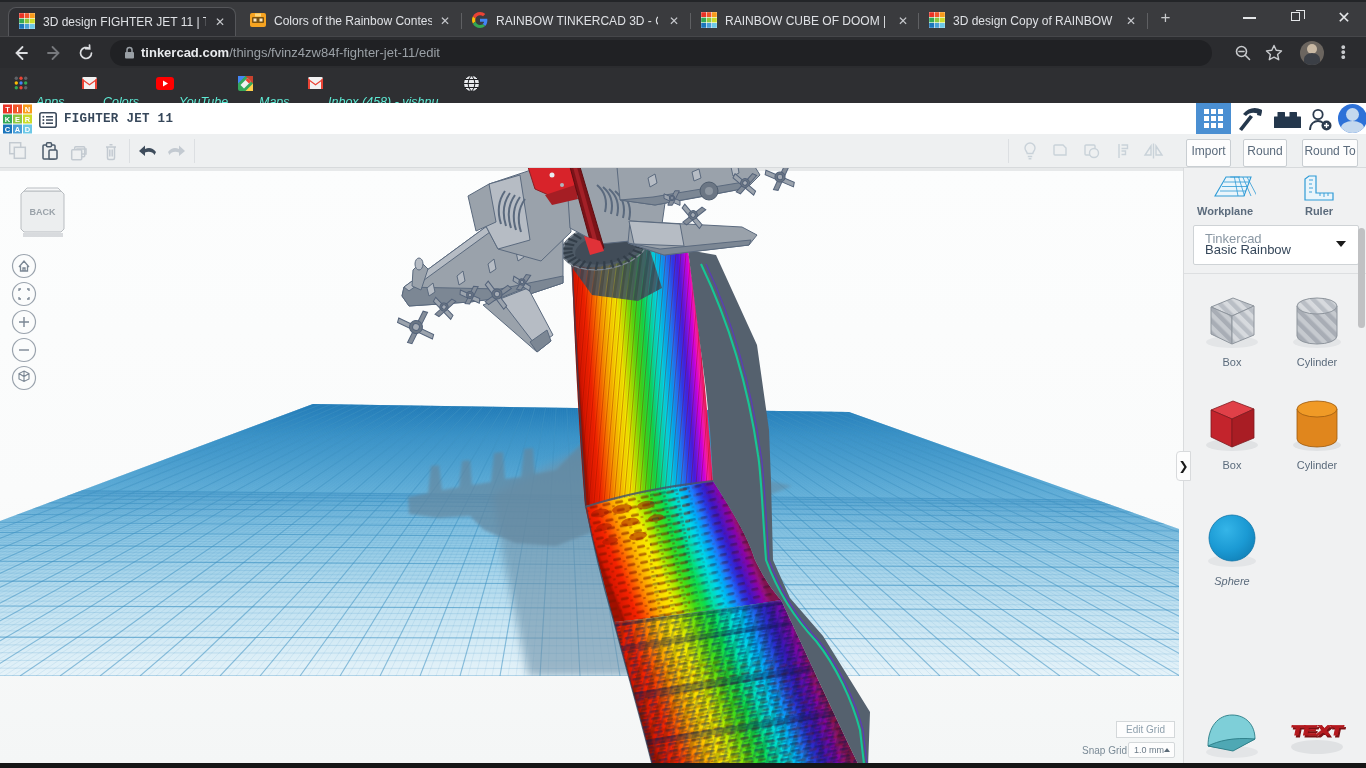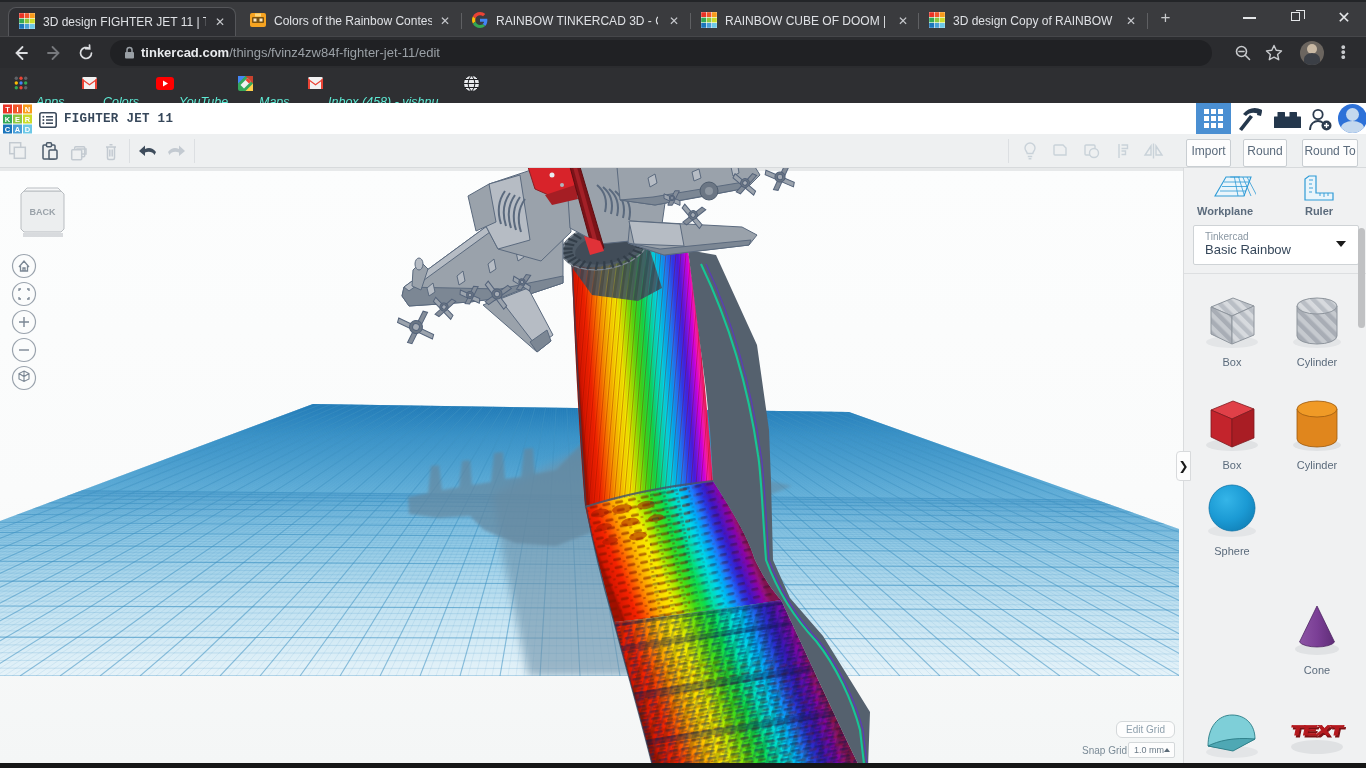--- a/index.html
+++ b/index.html
@@ -1084,21 +1084,21 @@
     </svg>
     <div class="sblabel" style="left:1px;top:37px;">Workplane</div>
     <svg class="abs" style="left:120px;top:7px" width="30" height="28" viewBox="0 0 30 28">
       <g stroke="#2f9bd6" stroke-width="1.2" fill="#eaf5fb">
         <path d="M5 1 L12 1 L12 18 L29 18 L29 25 L1 25 L1 4 Z"></path>
         <path d="M5 5 h4 M5 9 h3 M5 13 h4 M5 17 h3 M16 18 v3 M20 18 v4 M24 18 v3" fill="none" stroke-width="0.9"></path>
       </g>
     </svg>
     <div class="sblabel" style="left:95px;top:37px;">Ruler</div>
     <div id="dropdown">
-      <div style="position:absolute;left:11px;top:5px;font-size:10px;color:#8a97a3;">Tinkercad</div>
+      <div style="position:absolute;left:11px;top:5px;font-size:13px;color:#8a97a3;">Tinkercad</div>
       <div style="position:absolute;left:11px;top:16px;font-size:13px;color:#36475a;">Basic Rainbow</div>
       <div style="position:absolute;right:12px;top:15px;width:0;height:0;border-left:5px solid transparent;border-right:5px solid transparent;border-top:6px solid #1a1a1a;"></div>
     </div>
     <div style="position:absolute;left:0;top:105px;width:183px;height:1px;background:#dddfe1;"></div>
 
     <div class="tile" style="left:15px;top:122px;">
       <svg width="58" height="60" viewBox="0 0 58 60">
         <defs>
           <pattern id="hatch" width="9" height="9" patternUnits="userSpaceOnUse" patternTransform="rotate(-45)">
             <rect width="9" height="9" fill="#d7dade"></rect>
@@ -1142,48 +1142,34 @@
     <div class="tile" style="left:100px;top:225px;">
       <svg width="58" height="60" viewBox="0 0 58 60">
         <ellipse cx="29" cy="52" rx="24" ry="6" fill="#e0e2e4"></ellipse>
         <g stroke="#9c5b10" stroke-width="0.8">
           <path d="M9 16 L9 46 A20 8 0 0 0 49 46 L49 16 Z" fill="#e0861d"></path>
           <ellipse cx="29" cy="16" rx="20" ry="8" fill="#f09a26"></ellipse>
         </g>
       </svg>
       <div class="lbl">Cylinder</div>
     </div>
-    <div class="tile" style="left:15px;top:311px;">
+    <div class="tile" style="left:15px;top:341px;font-style:italic;">
       <svg width="58" height="60" viewBox="0 0 58 60">
         <defs>
         <radialGradient id="sphg" cx="0.38" cy="0.32" r="0.75">
           <stop offset="0" stop-color="#35b5e8"></stop>
               <stop offset="0.6" stop-color="#1b9ad4"></stop>
               <stop offset="1" stop-color="#1181b8"></stop>
         </radialGradient>
         </defs>
         <ellipse cx="29" cy="52" rx="24" ry="6" fill="#e3e5e7"></ellipse>
         <circle cx="29" cy="29" r="23" fill="url(#sphg)" stroke="#0e74a8" stroke-width="0.8"></circle>
       </svg>
       <div class="lbl">Sphere</div>
     </div>
-    <div class="tile" style="left:100px;top:430px;">
-      <svg width="58" height="60" viewBox="0 0 58 60">
-        <defs>
-        <linearGradient id="coneg" x1="0" y1="0" x2="1" y2="0">
-          <stop offset="0" stop-color="#8d55a5"></stop>
-              <stop offset="0.5" stop-color="#7b3f96"></stop>
-              <stop offset="1" stop-color="#5f2d77"></stop>
-        </linearGradient>
-        </defs>
-        <ellipse cx="29" cy="51" rx="22" ry="6" fill="#e0e2e4"></ellipse>
-        <path d="M29 8 L46.5 44 A18 6.5 0 0 1 11.5 44 Z" fill="url(#coneg)" stroke="#4e2463" stroke-width="0.8"></path>
-      </svg>
-      <div class="lbl">Cone</div>
-    </div>
     <div class="tile" style="left:15px;top:529px;">
       <svg width="58" height="62" viewBox="0 0 58 62">
         <ellipse cx="29" cy="55" rx="26" ry="6" fill="#e3e5e7"></ellipse>
         <g stroke="#2a7c86" stroke-width="0.9">
           <path d="M5 49 C5 30 15 18 29 18 C43 18 52 28 52 42 L30 53 Z" fill="#7ecfd8"></path>
           <path d="M5 49 C15 44 30 40 52 42 L30 54 Z" fill="#4fa8b4"></path>
         </g>
       </svg>
       <div class="lbl">Round Roof</div>
     </div>
@@ -1197,18 +1183,18 @@
       </svg>
       <div class="lbl" style="margin-top:0">Text</div>
     </div>
 
     <div id="scroll">
         <div id="scrollthumb"></div>
       </div>
     <div class="abs" style="left:-8px;top:283px;width:15px;height:30px;background:#fdfdfd;border:1px solid #d8dadc;border-radius:4px 0 0 4px;color:#1a1a1a;font-size:12px;line-height:28px;text-align:center;">❯</div>
   </div>
 
-  <div class="abs" style="left:1116px;top:721px;width:59px;height:17px;background:#fdfdfd;border:1px solid #d4d8da;border-radius:6px;font-size:10px;color:#8fa0ad;text-align:center;line-height:16px;font-family:'Liberation Sans',sans-serif;">Edit Grid</div>
+  <div class="abs" style="left:1116px;top:721px;width:59px;height:17px;background:#fdfdfd;border:1px solid #d4d8da;border-radius:0;font-size:10px;color:#8fa0ad;text-align:center;line-height:16px;font-family:'Liberation Sans',sans-serif;">Edit Grid</div>
   <div class="abs" style="left:1082px;top:745px;font-size:10px;color:#7a8a96;font-family:'Liberation Sans',sans-serif;">Snap Grid</div>
   <div class="abs" style="left:1128px;top:742px;width:47px;height:16px;background:#fdfdfd;border:1px solid #d4d8da;border-radius:2px;font-size:9px;color:#6b7b88;line-height:15px;font-family:'Liberation Sans',sans-serif;"><span style="margin-left:5px;">1.0 mm</span><span style="position:absolute;right:4px;top:5px;width:0;height:0;border-left:3.5px solid transparent;border-right:3.5px solid transparent;border-bottom:4.5px solid #5a6a77;"></span></div>
 
   <div id="blackbar"></div>
 </div>
 
 </body></html>

